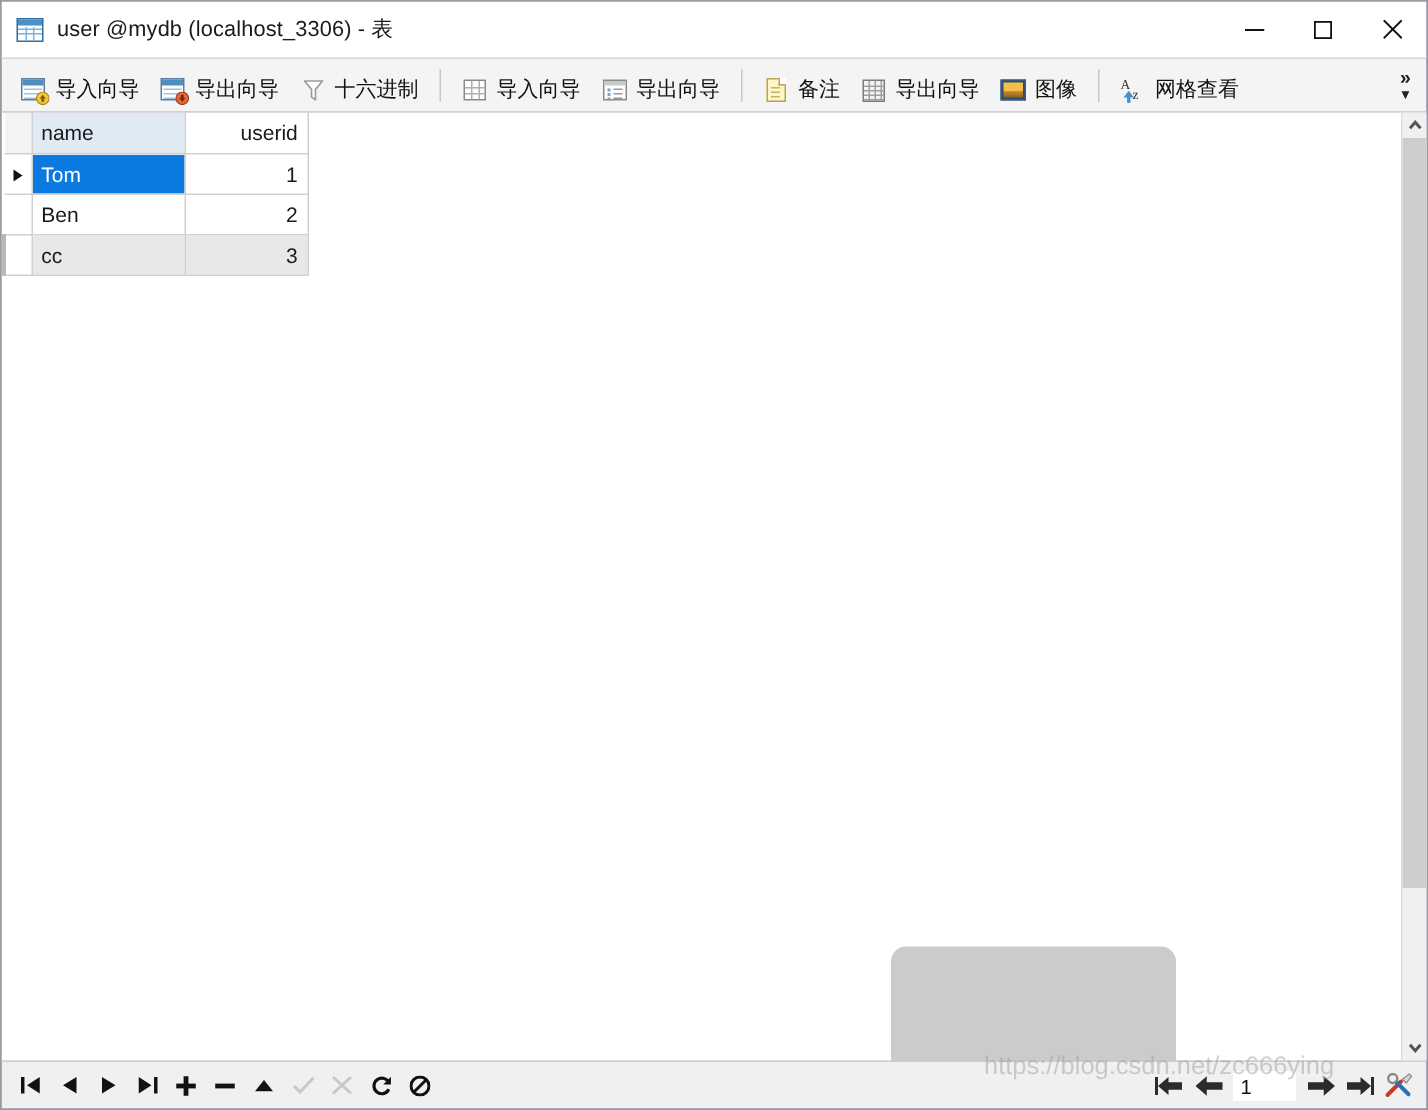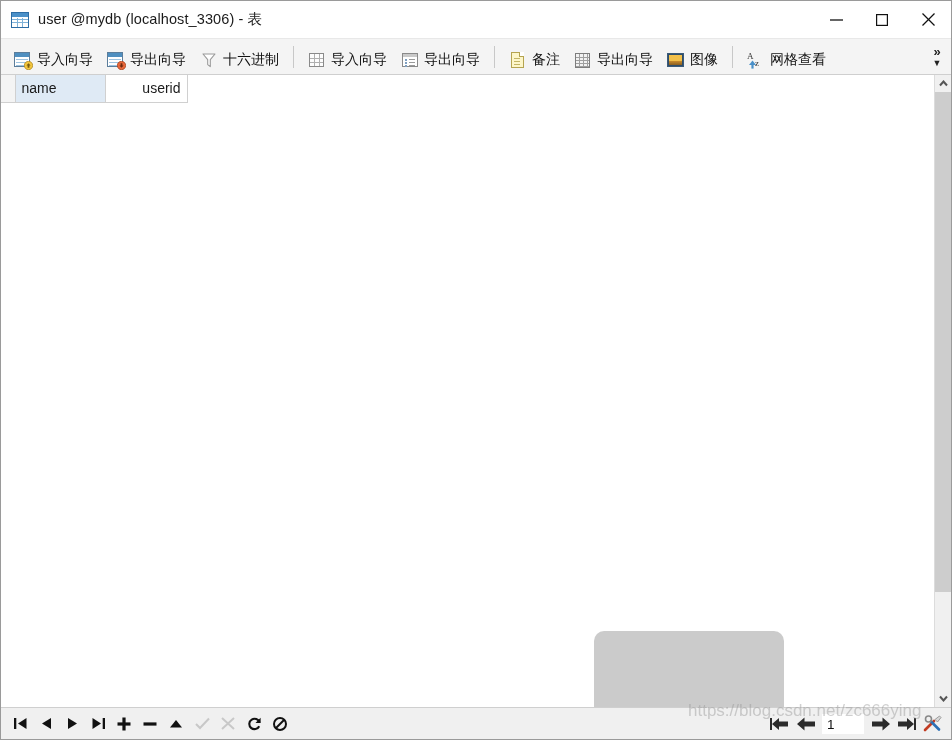--- a/index.html
+++ b/index.html
@@ -162,21 +162,21 @@
     font-family: "Liberation Sans", sans-serif;
     white-space: nowrap; overflow: hidden;
   }
   th.ind, td.ind {
     width: 14px; padding: 0; background: #ffffff;
     border-right: 1px solid #d0d0d0; text-align: center;
   }
   th.ind { background: #f4f4f4; border-bottom: 1px solid #d0d0d0; }
   td.ind .caret { display: inline-block; width: 0; height: 0;
     border-left: 6px solid #111; border-top: 4px solid transparent; border-bottom: 4px solid transparent; }
-  th.c-name { width: 90px; background: #dfeaf5; text-align: left; font-weight: normal; margin-top: 48px; }
+  th.c-name { width: 102px; background: #dfeaf5; text-align: left; font-weight: normal; margin-top: 48px; }
   th.c-userid { width: 82px; background: #ffffff; text-align: right; font-weight: normal; }
   td.c-name { text-align: left; background: #ffffff; }
   td.c-userid { text-align: right; background: #ffffff; }
   tr.sel td.c-name { background: #0a7ae0; color: #ffffff; }
   tr.shade td.c-name, tr.shade td.c-userid { background: #e8e8e8; }
   tr.shade td.ind { background: #ffffff; }
   td.ind.edge { border-left: 3px solid #b9b9b9; }
 
   
   .vscroll {
@@ -232,21 +232,20 @@
     margin-left: auto; padding-right: 20px; white-space: nowrap;
   }
   .grip { position: absolute; right: 3px; bottom: 3px; width: 12px; height: 12px; }
   .grip i { position: absolute; width: 2px; height: 2px; background: #9a9a9a; }
 
   .watermark {
     position: absolute; left: 655px; top: 700px;
     font-size: 17px; color: rgba(150,150,150,0.45);
     white-space: nowrap; pointer-events: none;
     font-family: "Liberation Sans", sans-serif;
-    margin-left: 32px;
   }
 </style>
 </head>
 <body>
 
 <div class="window">
 
   <div class="titlebar">
     <div class="title-icon">
       <div class="frame"></div>
@@ -413,20 +412,35 @@
     <div class="gridwrap">
       <table class="grid">
         <thead>
           <tr>
             <th class="ind"></th>
             <th class="c-name">name</th>
             <th class="c-userid">userid</th>
           </tr>
         </thead>
         <tbody>
+          <tr class="sel">
+            <td class="ind"><span class="caret"></span></td>
+            <td class="c-name">Tom</td>
+            <td class="c-userid">1</td>
+          </tr>
+          <tr>
+            <td class="ind"></td>
+            <td class="c-name">Ben</td>
+            <td class="c-userid">2</td>
+          </tr>
+          <tr class="shade">
+            <td class="ind edge"></td>
+            <td class="c-name">cc</td>
+            <td class="c-userid">3</td>
+          </tr>
         </tbody>
       </table>
     </div>
 
     <div class="ime">
       
     </div>
 
     <div class="vscroll">
       <div class="vs-btn">

